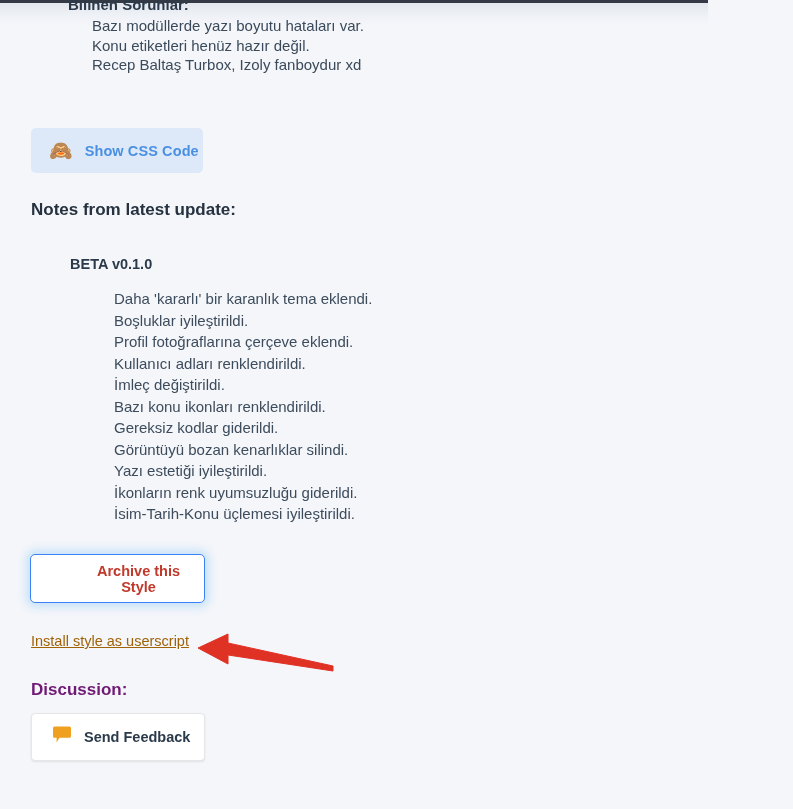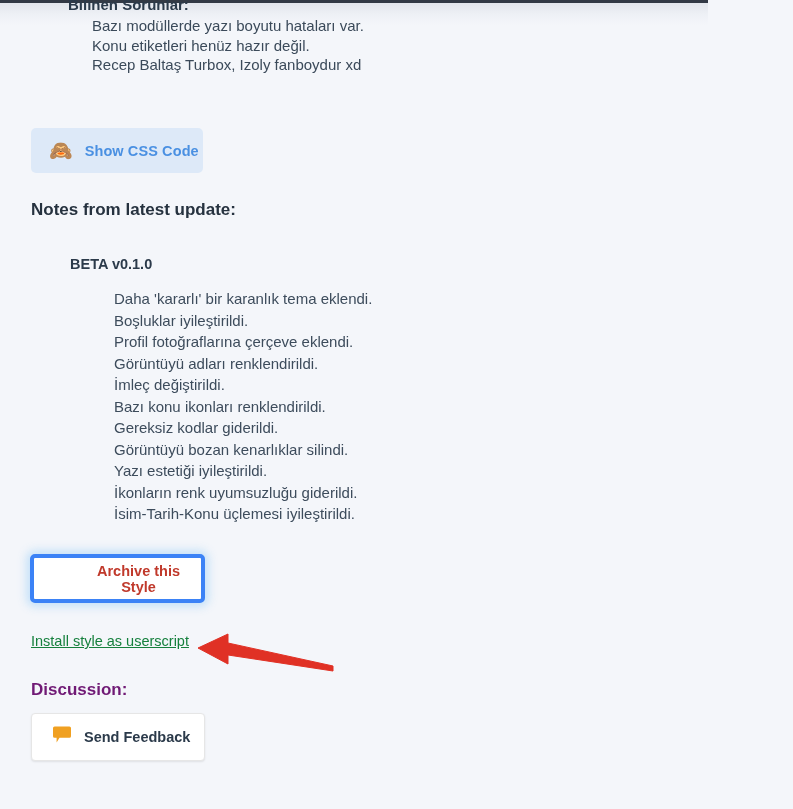--- a/index.html
+++ b/index.html
@@ -175,37 +175,37 @@
   .ta-resize svg { display: block; }
 
   
   .archive-btn {
     position: absolute;
     left: 30px;
     top: 554px;
     width: 175px;
     height: 49px;
     background: #ffffff;
-    border: 4px solid #3b82f6;
+    border: 1px solid #3b82f6;
     border-radius: 5px;
     color: #c0392b;
     font-size: 14.5px;
     font-weight: bold;
     cursor: pointer;
     box-shadow: 0 0 9px 4px rgba(190, 222, 248, 0.85);
     padding-left: 48px;
   }
 
   
   .install-link {
     position: absolute;
     left: 31px;
     top: 633px;
     font-size: 14.5px;
-    color: #15803d;
+    color: #a16207;
     text-decoration: underline;
     cursor: pointer;
   }
 
   
   .red-arrow {
     position: absolute;
     left: 190px;
     top: 626px;
     width: 145px;
@@ -266,21 +266,21 @@
 
   <div class="notes-heading">Notes from latest update:</div>
 
   <div class="notes-area">
     <div class="notes-inner">
       <div class="notes-version">BETA v0.1.0</div>
       <div class="notes-list">
         <div class="notes-item">Daha 'kararlı' bir karanlık tema eklendi.</div>
         <div class="notes-item">Boşluklar iyileştirildi.</div>
         <div class="notes-item">Profil fotoğraflarına çerçeve eklendi.</div>
-        <div class="notes-item">Görüntüyü adları renklendirildi.</div>
+        <div class="notes-item">Kullanıcı adları renklendirildi.</div>
         <div class="notes-item">İmleç değiştirildi.</div>
         <div class="notes-item">Bazı konu ikonları renklendirildi.</div>
         <div class="notes-item">Gereksiz kodlar giderildi.</div>
         <div class="notes-item">Görüntüyü bozan kenarlıklar silindi.</div>
         <div class="notes-item">Yazı estetiği iyileştirildi.</div>
         <div class="notes-item">İkonların renk uyumsuzluğu giderildi.</div>
         <div class="notes-item">İsim-Tarih-Konu üçlemesi iyileştirildi.</div>
       </div>
     </div>
   </div>

